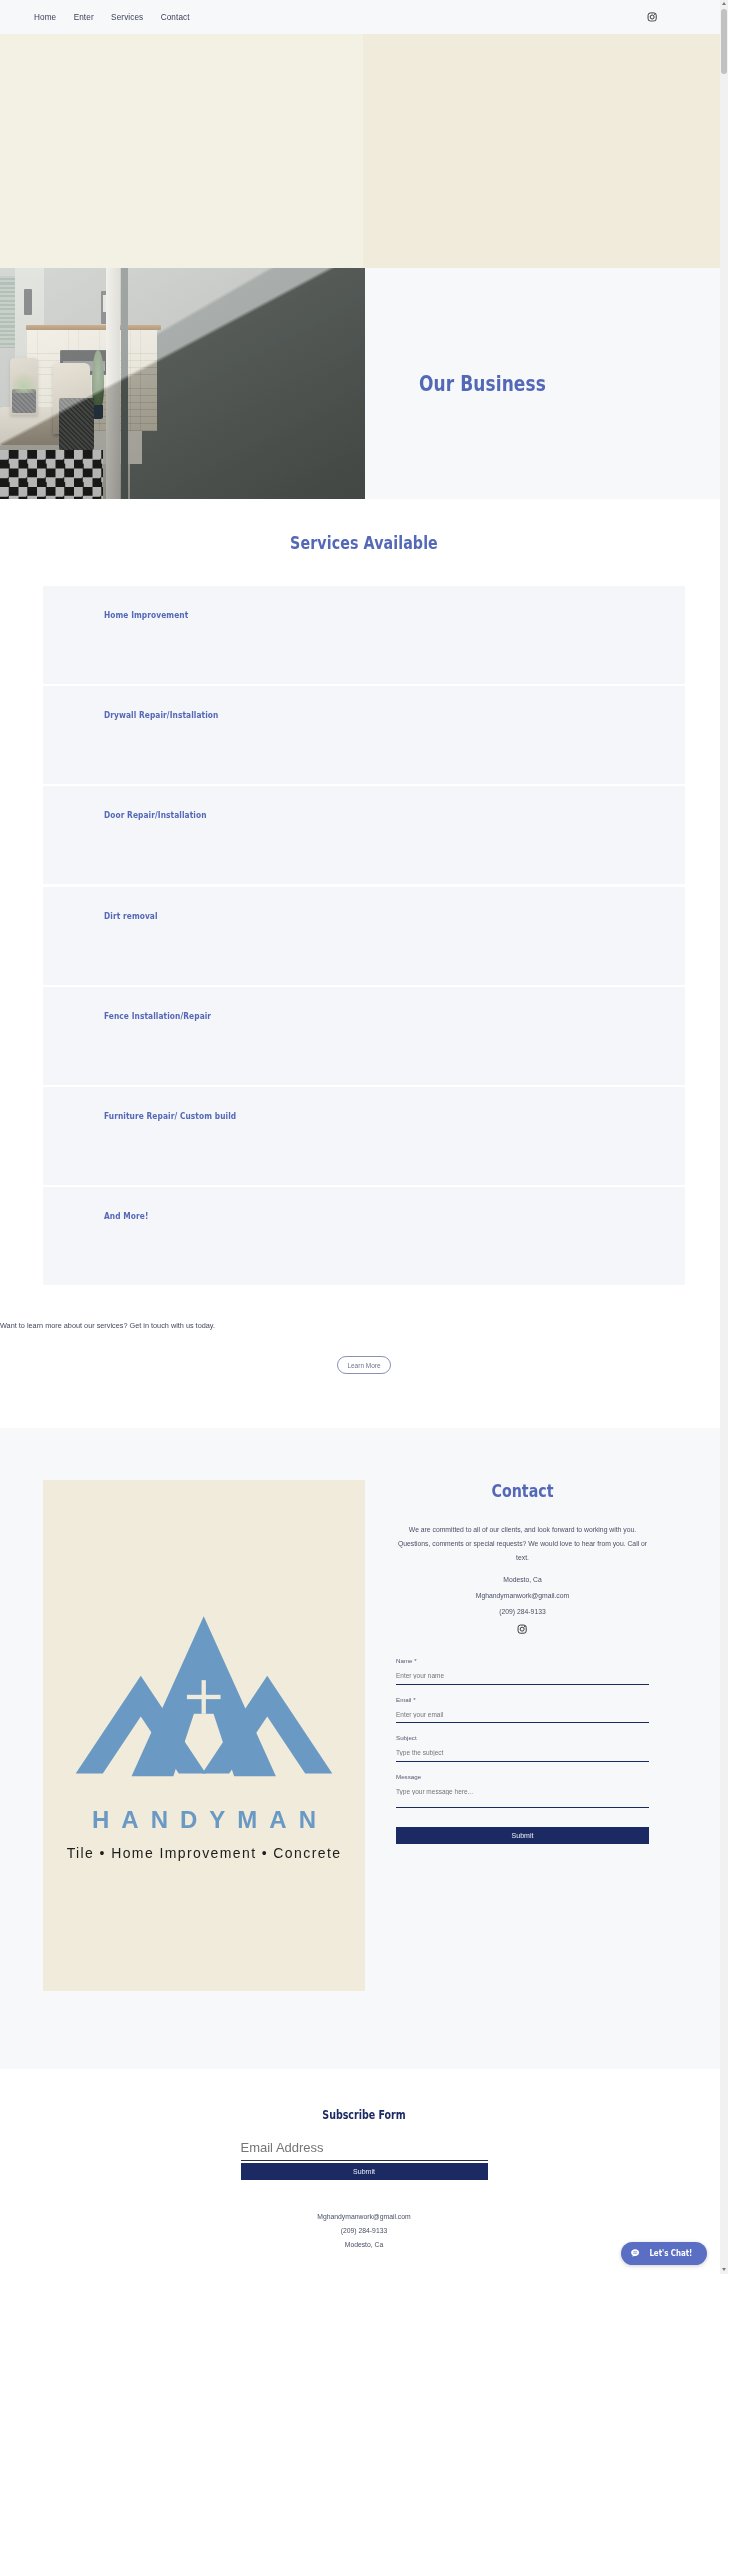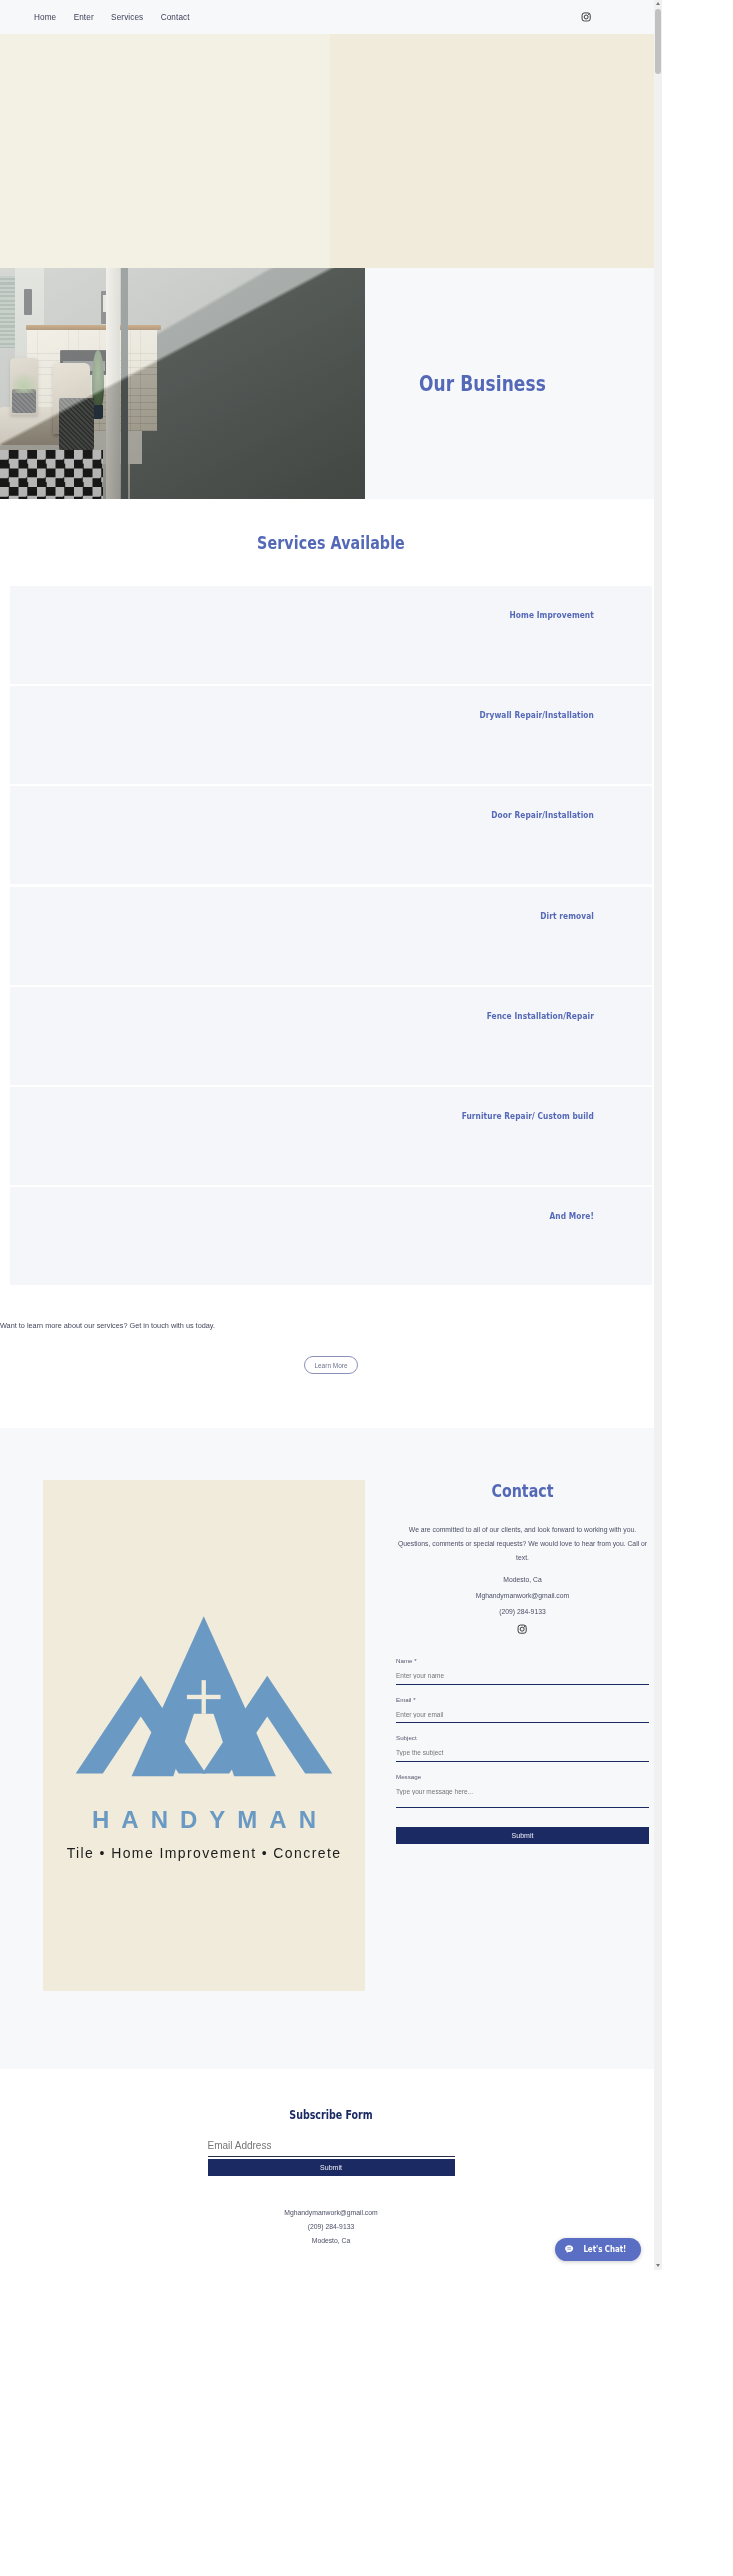--- a/index.html
+++ b/index.html
@@ -3,21 +3,21 @@
 <meta charset="utf-8">
 <style>
   * { margin:0; padding:0; box-sizing:border-box; }
   html, body { width:734px; }
   body {
     font-family: "Liberation Sans", sans-serif;
     background:#ffffff;
     color:#2b2f44;
     -webkit-font-smoothing:antialiased;
   }
-  .page { width:662px; position:relative; overflow:hidden; }
+  .page { width:728px; position:relative; overflow:hidden; }
 
   
   .topbar {
     height:34px; background:#f7f8fa;
     display:flex; align-items:center;
     padding:0 0 0 34px; position:relative;
   }
   .nav { display:flex; align-items:center; gap:17.4px; }
   .nav-item {
     font-size:8.2px; color:#3a3f57; letter-spacing:0.1px;
@@ -118,21 +118,20 @@
   .services-title {
     text-align:center;
     font-family:"DejaVu Sans Condensed","Liberation Sans Narrow","Liberation Sans",sans-serif;
     font-weight:700; font-size:18px; color:#5468b8; letter-spacing:0.1px;
     transform:scaleX(.88);
   }
   .svc-list { width:642px; margin:33px auto 0; }
   .svc-card {
     background:#f5f6f9; height:98px; margin-bottom:2.2px;
     padding:23px 0 0 61px;
-    text-align:right;
   }
   .svc-label {
     font-family:"DejaVu Sans Condensed","Liberation Sans Narrow","Liberation Sans",sans-serif;
     font-weight:700; font-size:9.2px; color:#5468b8; letter-spacing:0.1px;
     transform:scaleX(.9); transform-origin:left;
   }
   .svc-foot { padding:34px 0 54px; }
   .svc-foot-text { font-size:7.3px; color:#44485e; }
   .learn-btn {
     margin:26px auto 0; width:54px; height:17.4px;
@@ -195,21 +194,21 @@
   .footer { background:#ffffff; padding:39px 0 22px; text-align:center; }
   .sub-title {
     font-family:"DejaVu Sans Condensed","Liberation Sans Narrow","Liberation Sans",sans-serif;
     font-weight:700; font-size:12px; color:#1b2a63; transform:scaleX(.88);
     margin-bottom:18.5px;
   }
   .sub-form { width:247px; margin:0 auto; }
   .sub-field { border-bottom:0.5px solid #2b2f44; padding-bottom:4.3px; text-align:left; }
   .sub-input {
     border:0; outline:0; background:transparent; width:100%;
-    font-size:10px; color:#7c8096; font-family:"Liberation Sans", sans-serif;
+    font-size:13px; color:#7c8096; font-family:"Liberation Sans", sans-serif;
   }
   .sub-btn {
     width:100%; height:17px; background:#1b2a63; color:#eef0f6; border:0;
     font-size:7px; margin-top:2.2px; cursor:pointer; font-family:"Liberation Sans", sans-serif;
   }
   .foot-info { margin-top:30px; font-size:6.8px; color:#4b4f66; line-height:2.1; }
 
   
   .chat-widget {
     position:absolute; right:20.6px; bottom:9.8px;

